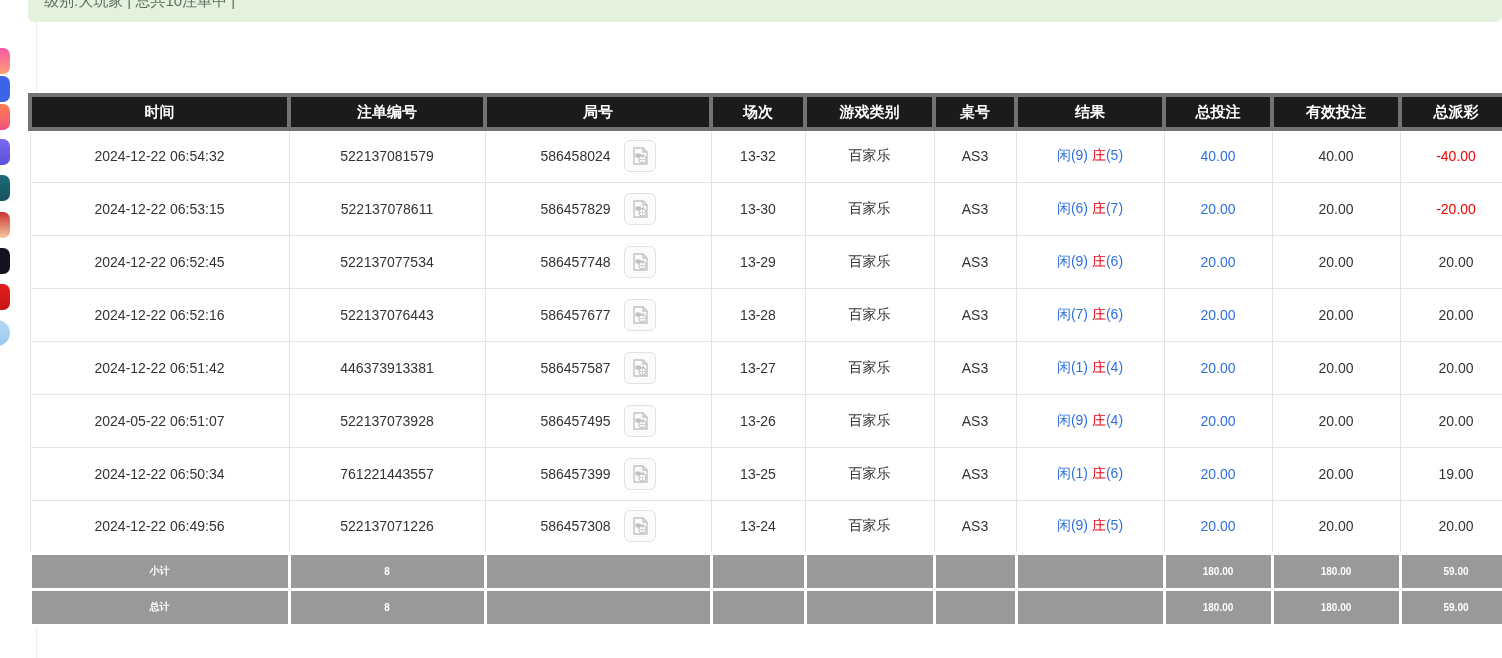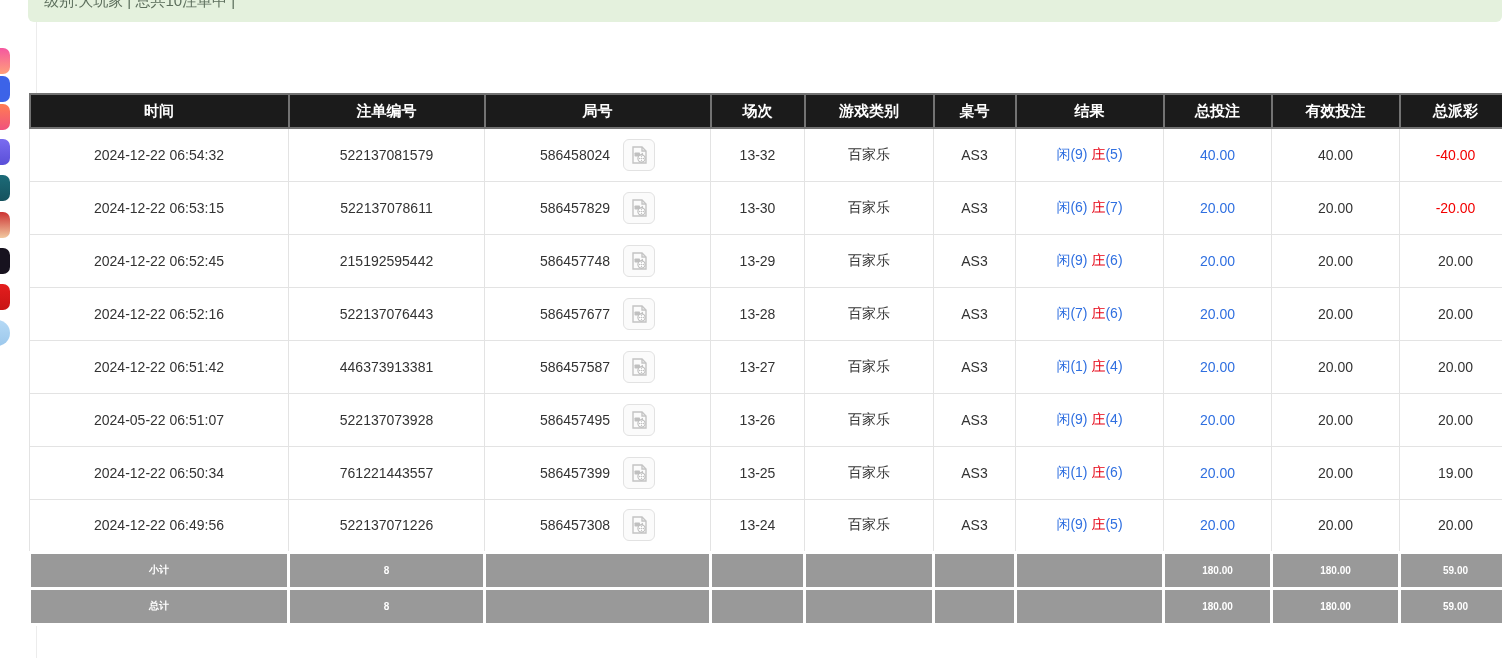--- a/index.html
+++ b/index.html
@@ -19,21 +19,21 @@
   .banner { position:absolute; left:28px; top:-20px; width:1474px; height:42px;
             background:var(--banner-bg); border-radius:6px;
             display:flex; align-items:center; padding-left:16px;
             color:#5c6e5c; font-size:15px; }
 
   
   .records-table { position:absolute; left:28px; top:93px; width:1482px;
                    border-collapse:collapse; table-layout:fixed; }
   .records-table th { background:var(--header-bg); color:#fff; font-weight:bold;
                       font-size:15px; height:34px; text-align:center;
-                      border:2px solid #737373; }
+                      border:4px solid #737373; }
   .records-table td { text-align:center; font-size:14px; color:#333;
                       background:#fff; height:53px;
                       border:1px solid #e3e3e3; }
   .records-table tr.foot td { background:var(--footer-bg); color:#fff;
                               font-weight:bold; height:36px;
                               border:3px solid #fff; font-size:10px; }
   td.blue-amt, a.amt-link { color:var(--link-blue); text-decoration:none; }
   span.player { color:var(--player-blue);text-align:right; }
   span.banker { color:var(--banker-red); }
   span.score  { color:var(--player-blue); }
@@ -160,21 +160,21 @@
       <span class="player">闲(6)</span>
       <span class="banker">庄</span><span class="score">(7)</span>
     </td>
     <td class="blue-amt">20.00</td>
     <td>20.00</td>
     <td class="payout neg">-20.00</td>
   </tr>
 
   <tr>
     <td>2024-12-22 06:52:45</td>
-    <td>215192595442</td>
+    <td>522137077534</td>
     <td>
       <span class="round-cell-inner">
         <span>586457748</span>
         <button class="video-btn" type="button">
           <span>
             <svg width="20" height="20" viewBox="0 0 20 20">
               <path d="M4 2 h9 l4 4 v12 h-13 z" fill="none" stroke="#c4c4c4" stroke-width="1.4"></path>
               <path d="M13 2 v4 h4" fill="none" stroke="#c4c4c4" stroke-width="1.4"></path>
               <rect x="5.5" y="7.5" width="5.5" height="4" rx="0.8" fill="#c0c0c0"></rect>
               <path d="M11 9.5 l3 -1.8 v3.6 z" fill="#c0c0c0"></path>

